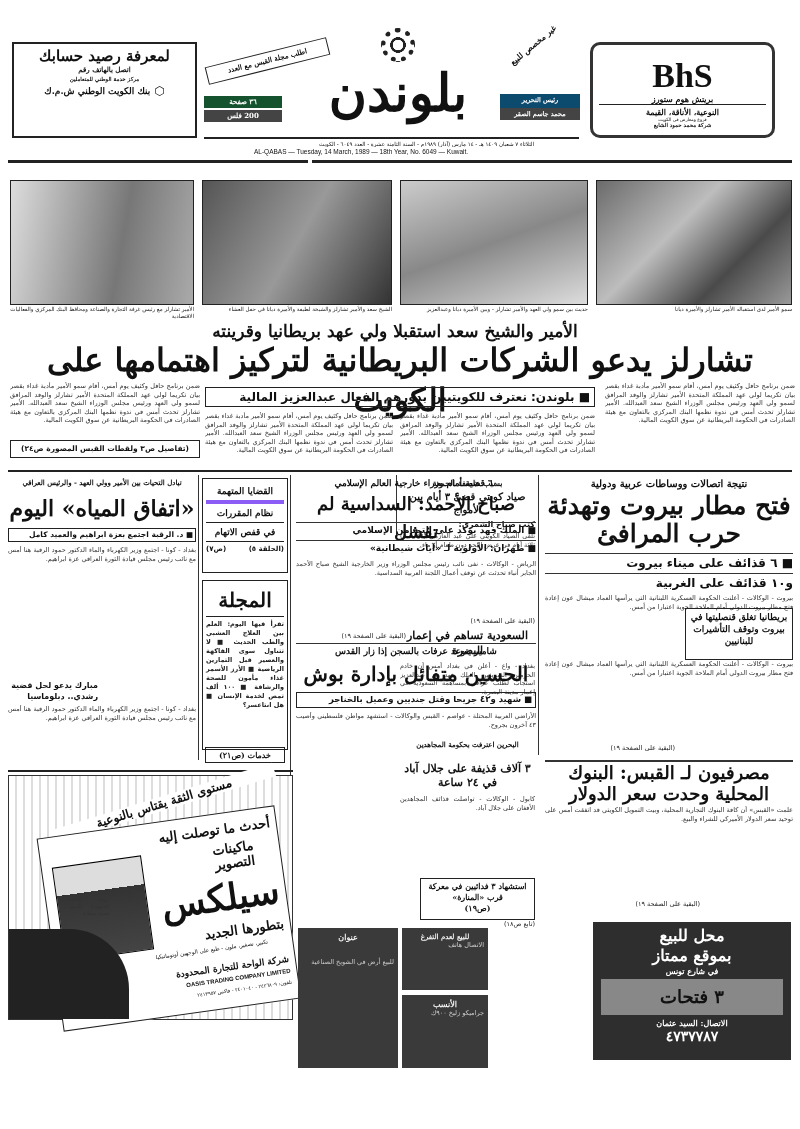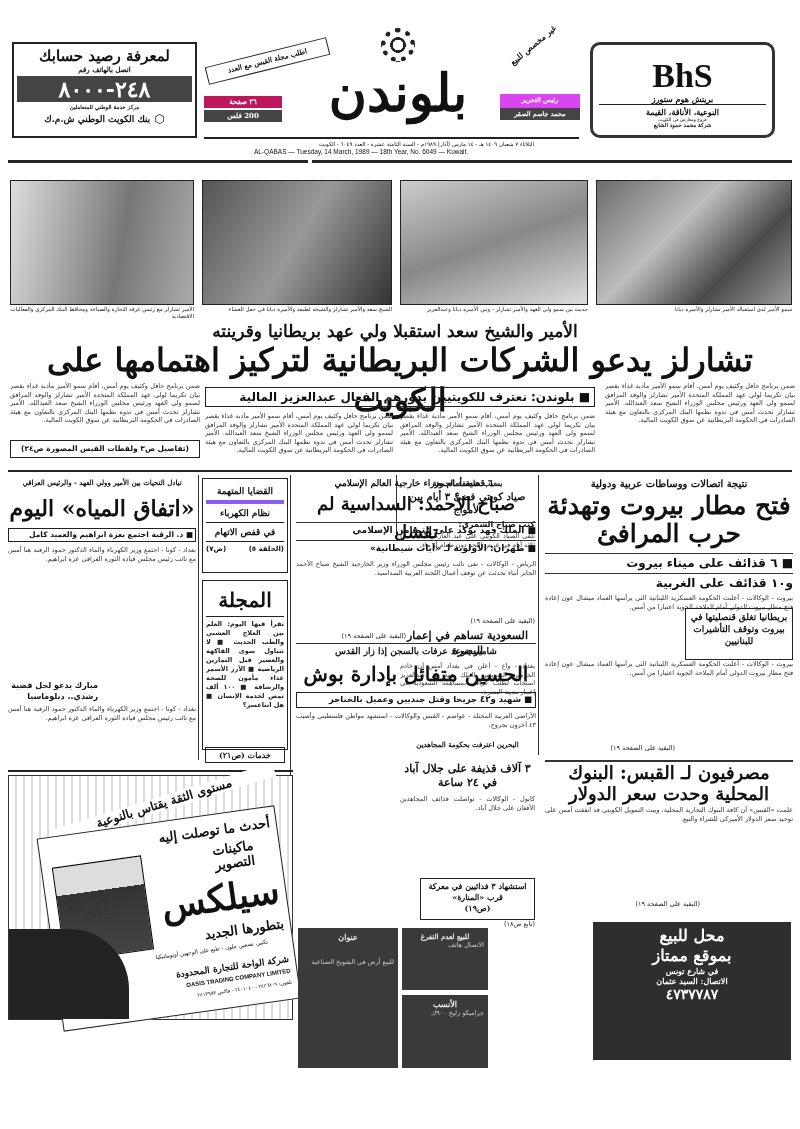--- a/index.html
+++ b/index.html
@@ -19,40 +19,39 @@
 .cap{position:absolute;font-size:5.5px;line-height:7px;direction:rtl;text-align:right;color:#222}
 .sub{font-weight:bold;direction:rtl;text-align:right;font-size:10px}
 .more{font-size:6.5px;direction:rtl;text-align:right;color:#222}
 </style>
 </head>
 <body>
 
 <div class="abs box ar" style="left:12px;top:42px;width:185px;height:96px;padding:3px">
   <div class="hd" style="font-size:15px">لمعرفة رصيد حسابك</div>
   <div class="hd" style="font-size:7px">اتصل بالهاتف رقم</div>
-  <div class="gray hd" style="font-size:22px;margin-top:2px;color:#fff;background:#444">٢٤٨-٨٠٠٠</div>
   <div class="hd" style="font-size:5.5px;margin-top:2px">مركز خدمة الوطني للمتعاملين</div>
   <div style="display:flex;align-items:center;justify-content:center;gap:4px;margin-top:2px">
     <span style="font-size:12px">⬡</span>
     <span class="hd" style="font-size:9px">بنك الكويت الوطني ش.م.ك</span>
   </div>
 </div>
 
 <div class="abs" style="left:205px;top:52px;width:125px;height:18px;border:1px solid #222;transform:rotate(-14deg);background:#fff">
   <div class="hd" style="font-size:7px;line-height:16px">اطلب مجلة القبس مع العدد</div>
 </div>
-<div class="abs dark hd" style="left:204px;top:96px;width:78px;height:12px;font-size:7px;line-height:12px;color:#fff;background:#be185d">٣٦ صفحة</div>
+<div class="abs dark hd" style="left:204px;top:96px;width:78px;height:12px;font-size:7px;line-height:12px;color:#fff;background:#14532d">٣٦ صفحة</div>
 <div class="abs dark hd" style="left:204px;top:110px;width:78px;height:12px;font-size:7px;line-height:12px;color:#fff;background:#444">200 فلس</div>
 
 <div class="abs" style="left:298px;top:28px;width:200px;height:100px;text-align:center">
   <div style="width:34px;height:34px;margin:0 auto;border-radius:50%;border:5px dotted #222;background:radial-gradient(circle,#fff 30%,#222 32%,#222 45%,#fff 47%)"></div>
   <div class="hd" style="font-size:52px;line-height:62px;font-weight:900;letter-spacing:-2px">بلوندن</div>
 </div>
 <div class="abs hd" style="left:498px;top:40px;width:70px;font-size:8px;transform:rotate(-40deg)">غير مخصص للبيع</div>
-<div class="abs hd" style="left:500px;top:94px;width:80px;height:16px;font-size:6.5px;line-height:12px;color:#fff;background:#d946ef">رئيس التحرير</div>
+<div class="abs hd" style="left:500px;top:94px;width:80px;height:16px;font-size:6.5px;line-height:12px;color:#fff;background:#0c4a6e">رئيس التحرير</div>
 <div class="abs hd" style="left:500px;top:108px;width:80px;height:12px;font-size:6.5px;line-height:12px;color:#fff;background:#444">محمد جاسم الصقر</div>
 
 <div class="thin" style="left:204px;top:137px;width:375px;height:2px;background:#222"></div>
 <div class="abs ar" style="left:204px;top:141px;width:330px;font-size:5.5px;white-space:nowrap;overflow:hidden">الثلاثاء ٧ شعبان ١٤٠٩ هـ - ١٤ مارس (آذار) ١٩٨٩م - السنة الثامنة عشرة - العدد ٦٠٤٩ - الكويت</div>
 <div class="abs" style="left:254px;top:148px;width:300px;font-size:6.5px;font-family:'Liberation Sans',sans-serif;white-space:nowrap">AL-QABAS — Tuesday, 14 March, 1989 — 18th Year, No. 6049 — Kuwait.</div>
 
 <div class="abs ar" style="left:590px;top:42px;width:185px;height:96px;border:3px solid #333;border-radius:10px;padding:13px 6px">
   <div style="font-family:'Liberation Serif',serif;font-size:34px;line-height:36px;text-align:center;font-weight:bold">BhS</div>
   <div class="hd" style="font-size:8px;border-bottom:1px solid #222">بريتش هوم ستورز</div>
   <div class="hd" style="font-size:8px;margin-top:2px">النوعية، الأناقة، القيمة</div>
@@ -134,21 +133,21 @@
 <div class="abs hd" style="left:296px;top:660px;width:240px;font-size:20px;line-height:28px">الحسين متفائل بإدارة بوش</div>
 <div class="abs box sub" style="left:296px;top:692px;width:240px;height:16px;border-width:1px;font-size:8.5px;line-height:13px;padding:0 3px"><span>■ </span><span>شهيد و٤٣ جريحا وقتل جنديين وعميل بالخناجر</span></div>
 <div class="abs txt" style="left:296px;top:712px;width:240px;height:130px;overflow:hidden">الأراضي العربية المحتلة - عواصم - القبس والوكالات - استشهد مواطن فلسطيني وأصيب ٤٣ آخرون بجروح.</div>
 <div class="abs box" style="left:420px;top:878px;width:115px;height:42px;border-width:1px;padding:2px">
   <div class="hd" style="font-size:8px;line-height:11px">استشهاد ٣ فدائيين في معركة قرب «المنارة»</div>
   <div class="hd" style="font-size:8px">(ص١٩)</div>
 </div>
 
 <div class="abs box" style="left:202px;top:478px;width:86px;height:95px;border-width:1px;padding:3px">
   <div class="hd" style="font-size:9px;line-height:18px;border-bottom:4px solid #8b5cf6">القضايا المتهمة</div>
-  <div class="hd" style="font-size:9px;line-height:18px;border-bottom:1px solid #222">نظام الكهرباء</div>
+  <div class="hd" style="font-size:9px;line-height:18px;border-bottom:1px solid #222">نظام المقررات</div>
   <div class="hd" style="font-size:9px;line-height:18px;border-bottom:1px solid #222">في قفص الاتهام</div>
   <div style="display:flex;justify-content:space-between;font-size:7px;font-weight:bold;direction:rtl;margin-top:3px">
     <span>(الحلقة ٥)</span>
     <span>(ص٧)</span>
   </div>
 </div>
 <div class="abs box" style="left:202px;top:580px;width:86px;height:170px;border-width:1px;padding:3px">
   <div class="hd" style="font-size:20px;line-height:32px;border-bottom:1px solid #222">المجلة</div>
   <div class="txt" style="margin-top:3px;font-size:6.5px;line-height:9px;font-weight:bold;color:#222">تقرأ فيها اليوم: العلم بين العلاج العشبي والطب الحديث ■ لا تتناول سوى الفاكهة والعصير قبل التمارين الرياضية ■ الأرز الأسمر غذاء مأمون للصحة والرشاقة ■ ١٠٠ ألف تمص لخدمة الإنسان ■ هل انتاعسر؟</div>
 </div>
@@ -191,15 +190,16 @@
 </div>
 <div class="abs" style="left:402px;top:995px;width:86px;height:73px;background:#3a3a3a;padding:4px">
   <div class="hd" style="font-size:8px;color:#eee">الأنسب</div>
   <div class="txt" style="color:#ccc">جراميكو زليخ ٩٠٠ك</div>
 </div>
 
 <div class="abs" style="left:593px;top:922px;width:198px;height:138px;background:#2e2e2e;color:#fff;padding:4px">
   <div class="hd" style="font-size:16px;color:#fff;line-height:20px">محل للبيع</div>
   <div class="hd" style="font-size:16px;color:#fff;line-height:20px">بموقع ممتاز</div>
   <div class="hd" style="font-size:8px;color:#fff">في شارع تونس</div>
+  <div class="hd" style="font-size:18px;line-height:36px;background:#888;color:#111;margin:3px 4px">٣ فتحات</div>
   <div class="hd" style="font-size:8px;color:#fff">الاتصال: السيد عثمان</div>
   <div class="hd" style="font-size:14px;color:#fff;letter-spacing:2px">٤٧٣٧٧٨٧</div>
 </div>
 
 </body></html>

